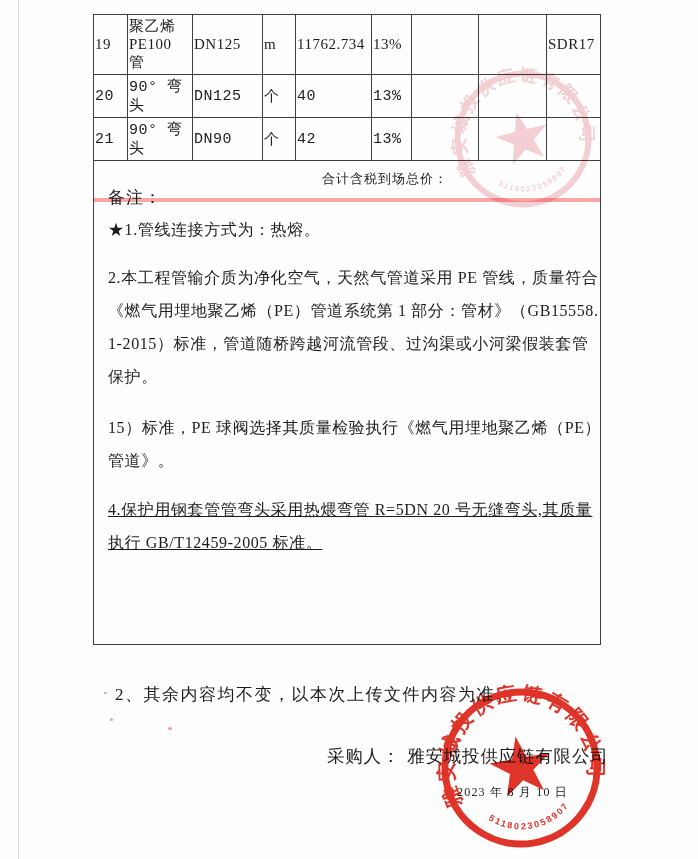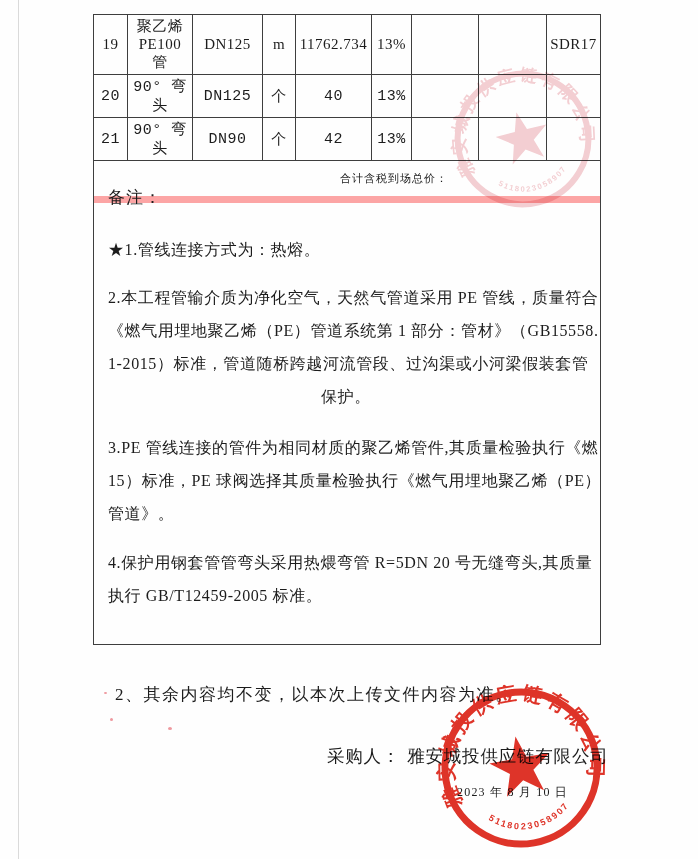--- a/index.html
+++ b/index.html
@@ -18,48 +18,48 @@
   .speck { position:absolute; border-radius:50%; background:rgba(225,70,80,.55); }
 
   
   .items-table {
     position:absolute; left:93px; top:14px;
     border-collapse:collapse; table-layout:fixed;
     width:508px;
   }
   .items-table td {
     border:1px solid #3e3e3e;
-    text-align:center; vertical-align:middle;
+    vertical-align:middle;
     font-size:15px; letter-spacing:.5px;
     padding:2px 1px;
   }
   .row-item   { height:41px; }
   .row-short  { height:38px;font-family:Liberation Mono, monospace; }
   .total-row td {
-    height:39px; border-bottom:7px solid #fca5a5;
+    height:39px; border-bottom:4px solid #fca5a5;
     text-align:right; padding-right:152px;
-    font-size:11px; letter-spacing:1px;
+    font-size:13px; letter-spacing:1px;
   }
 
   
   .notes-box {
     position:absolute; left:93px; top:171px;
     width:508px; height:474px;
     border-left:1px solid #3e3e3e;
     border-right:1px solid #3e3e3e;
     border-bottom:1px solid #3e3e3e;
     padding:12px 16px 0 14px;
   }
   .notes-title { font-size:17px; line-height:30px; letter-spacing:1px; }
   .note-par { margin-top:0; }
   .note-line { font-size:16px; line-height:33px; height:33px; white-space:pre; letter-spacing:.6px; }
-  .mt1 { margin-top:20px; }
-  .mt2 { margin-top:15px;text-align:center; }
+  .mt1 { }
+  .mt2 { margin-top:15px; }
   .mt3 { margin-top:18px; }
-  .mt4 { margin-top:16px; }
+  .mt4 { margin-top:16px;text-decoration:underline; }
 
   
   .amendment {
     position:absolute; left:115px; top:683px;
     font-size:17px; letter-spacing:1.5px; white-space:nowrap;
   }
   .purchaser {
     position:absolute; left:327px; top:744px;
     font-size:17.5px; letter-spacing:.8px; white-space:nowrap;
   }
@@ -162,21 +162,20 @@
     </div>
 
     <div class="note-par mt2">
       <div class="note-line">2.本工程管输介质为净化空气，天然气管道采用 PE 管线，质量符合</div>
       <div class="note-line">《燃气用埋地聚乙烯（PE）管道系统第 1 部分：管材》（GB15558.</div>
       <div class="note-line">1-2015）标准，管道随桥跨越河流管段、过沟渠或小河梁假装套管</div>
       <div class="note-line">保护。</div>
     </div>
 
     <div class="note-par mt3">
-      <div class="note-line">3.PE 管线连接的管件为相同材质的聚乙烯管件,其质量检验执行《燃</div>
       <div class="note-line">15）标准，PE 球阀选择其质量检验执行《燃气用埋地聚乙烯（PE）</div>
       <div class="note-line">管道》。</div>
     </div>
 
     <div class="note-par mt4">
       <div class="note-line">4.保护用钢套管管弯头采用热煨弯管 R=5DN 20 号无缝弯头,其质量</div>
       <div class="note-line">执行 GB/T12459-2005 标准。</div>
     </div>
   </div>
 

